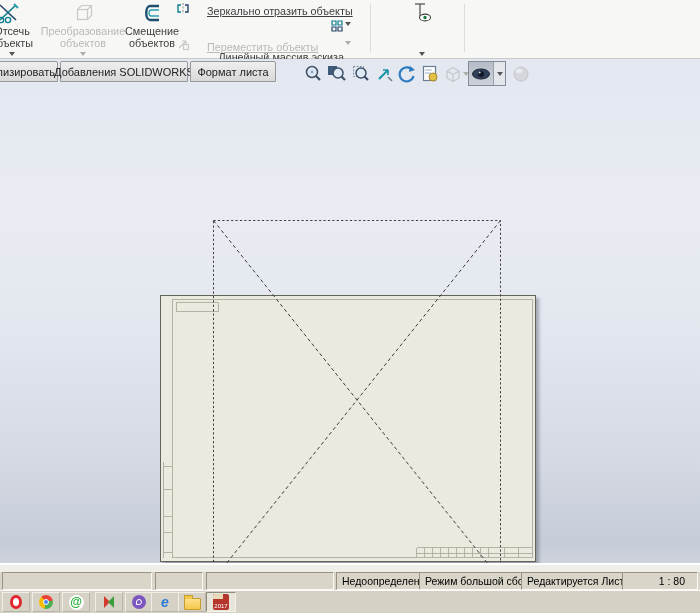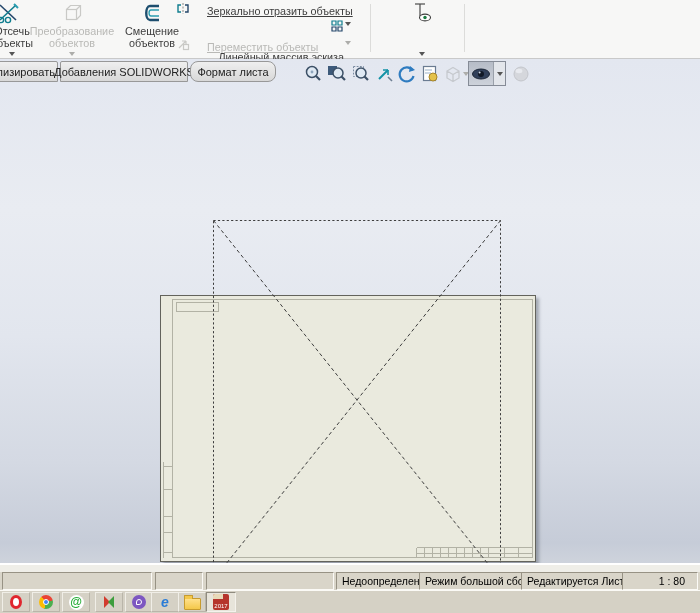--- a/index.html
+++ b/index.html
@@ -6,21 +6,21 @@
   #app{position:relative;width:700px;height:613px;overflow:hidden;
        font-family:"Liberation Sans",sans-serif;background:#fff;cursor:default;}
 
   
   .ribbon{position:absolute;left:0;top:0;width:700px;height:58px;background:#f7f7f6;
           border-bottom:1px solid #c9c9c9;}
   .rg{position:absolute;top:2px;height:54px;text-align:center;font-size:10.8px;
       line-height:12px;color:#3e3e3e;}
   .rg .ic{display:block;height:22px;margin:0 auto 1px;}
   .rg .lb{display:block;}
-  .rg.disabled{color:#b9b9b6;}
+  .rg.disabled{color:#b9b9b6;margin-left:11px;}
   .chev{width:0;height:0;border-left:3px solid transparent;border-right:3px solid transparent;
         border-top:4px solid #555;}
   .chev.gray{border-top-color:#adadaa;}
   .rg .chev{position:absolute;left:50%;margin-left:-3px;bottom:0;}
   .si{position:absolute;left:176px;width:168px;height:16px;display:flex;align-items:flex-end;
       gap:17px;font-size:10.8px;color:#3e3e3e;white-space:nowrap;text-decoration:underline;}
   .si.disabled{color:#b9b9b6;}
   .rdiv{position:absolute;top:4px;width:1px;height:48px;background:#dcdcda;}
   .flyarrow{position:absolute;left:345px;}
 
@@ -210,21 +210,21 @@
       <line x1="287.5" y1="0.5" x2="0.5" y2="359.5" stroke="#3d3d3d" stroke-width="1" stroke-dasharray="3.5,2.8"></line>
     </svg>
   </div>
 
   <div class="tab" style="left:-26px;width:84px;">
     <span>Анализировать</span>
   </div>
   <div class="tab" style="left:60px;width:128px;">
     <span>Добавления SOLIDWORKS</span>
   </div>
-  <div class="tab" style="left:190px;width:86px;border-radius:8px;">
+  <div class="tab" style="left:190px;width:86px;">
     <span>Формат листа</span>
   </div>
 
   <div class="vbtn" style="left:302px;">
     <svg width="20" height="20">
       <circle cx="9" cy="8" r="5.5" fill="#dfe9f3" stroke="#3c5066" stroke-width="1.5"></circle>
       <line x1="13" y1="12" x2="17" y2="16" stroke="#3c5066" stroke-width="2.2"></line>
       <circle cx="9" cy="8" r="1.4" fill="#8fa6bd"></circle>
     </svg>
   </div>

